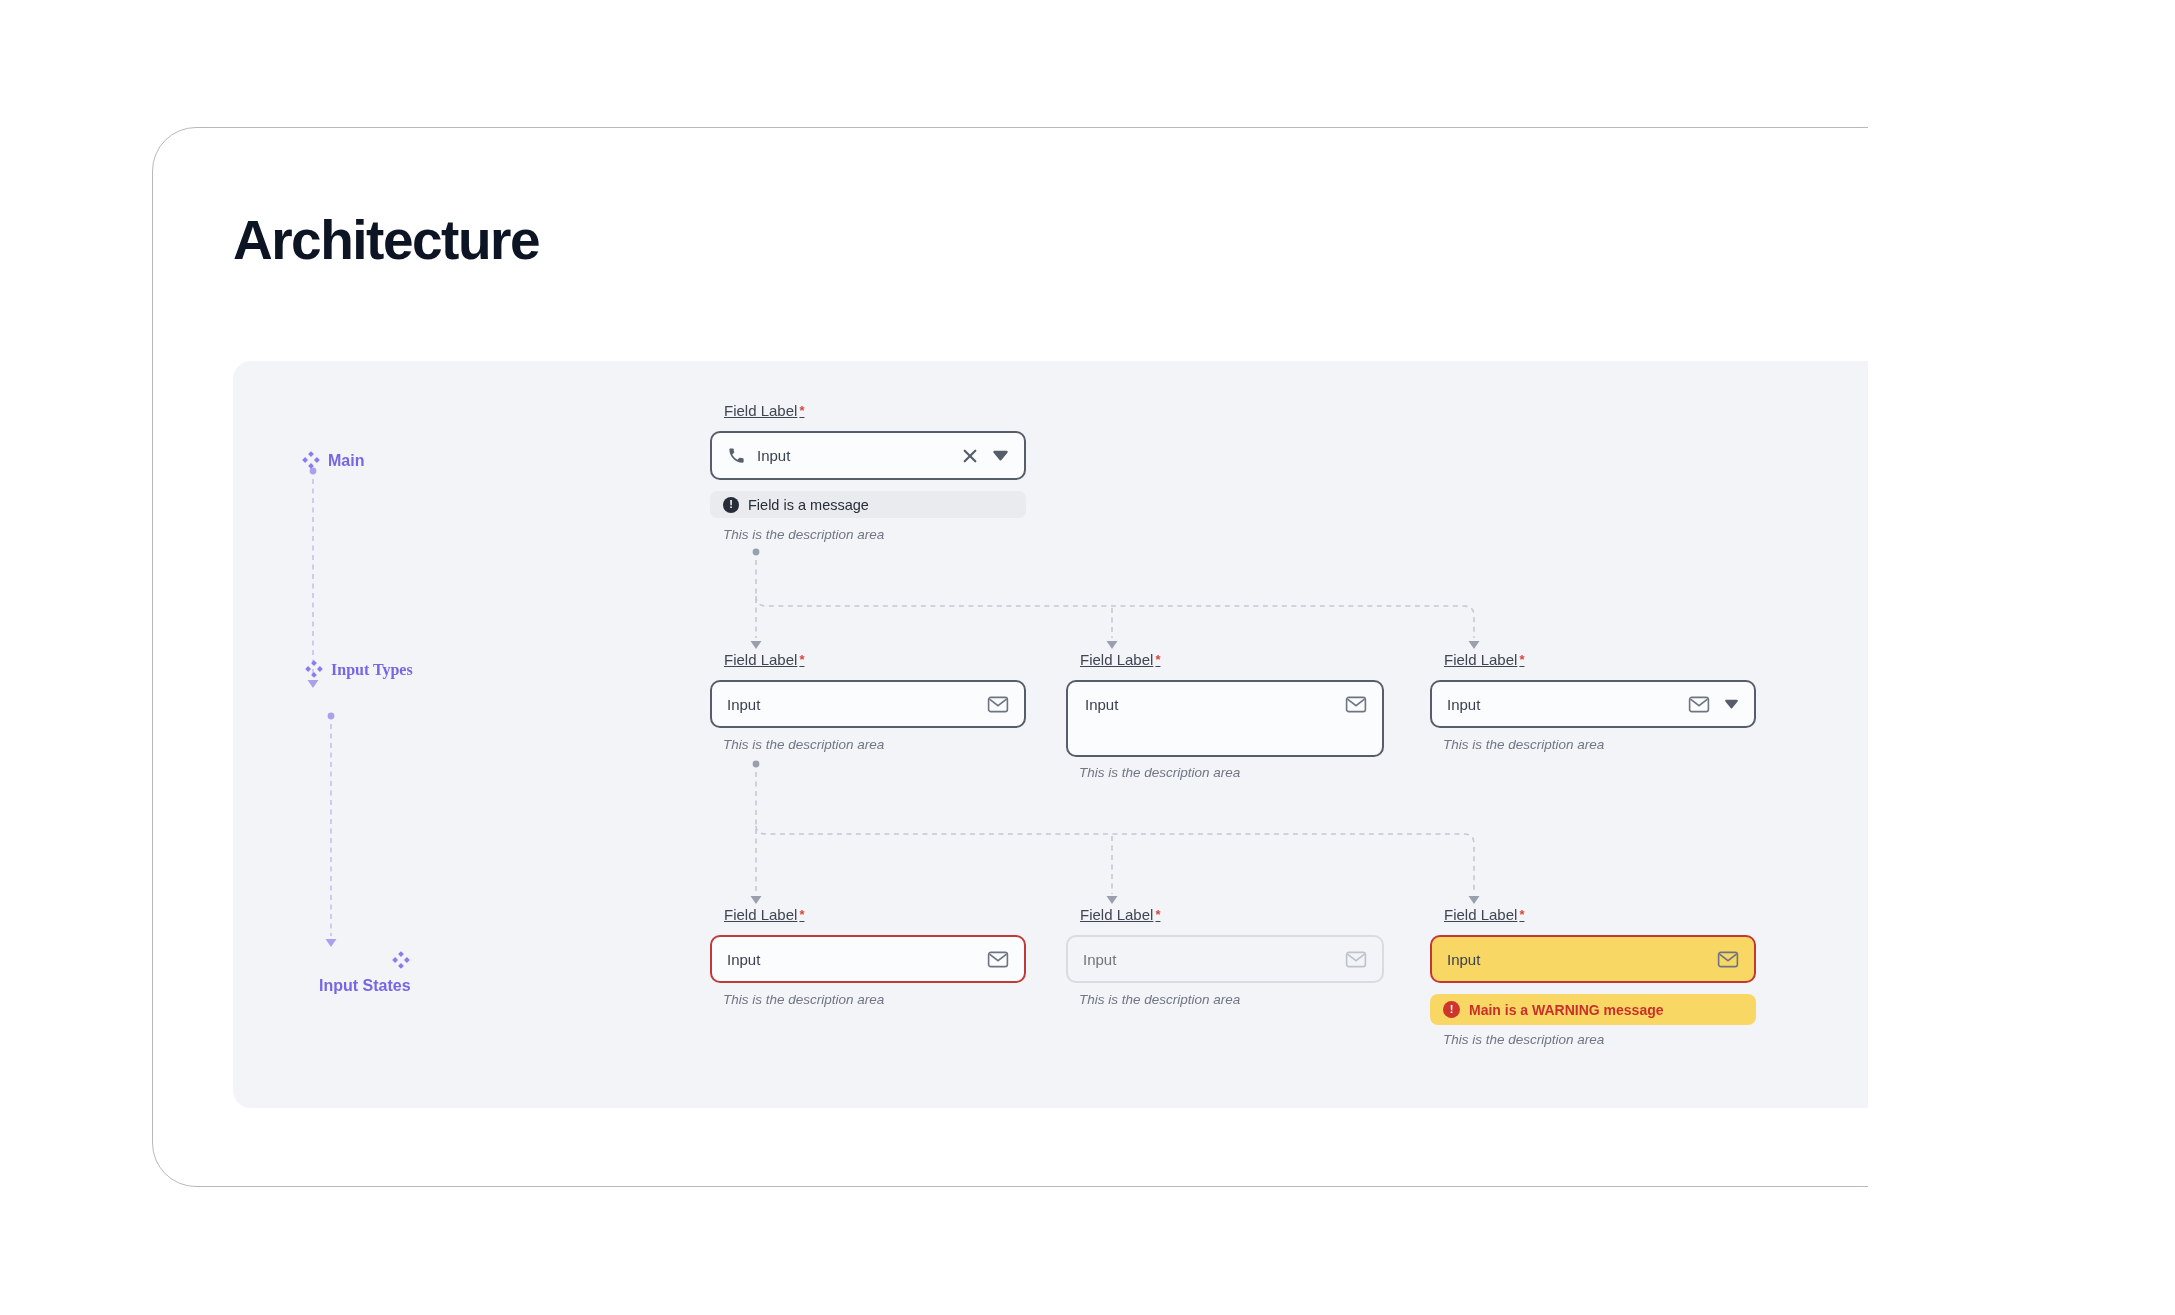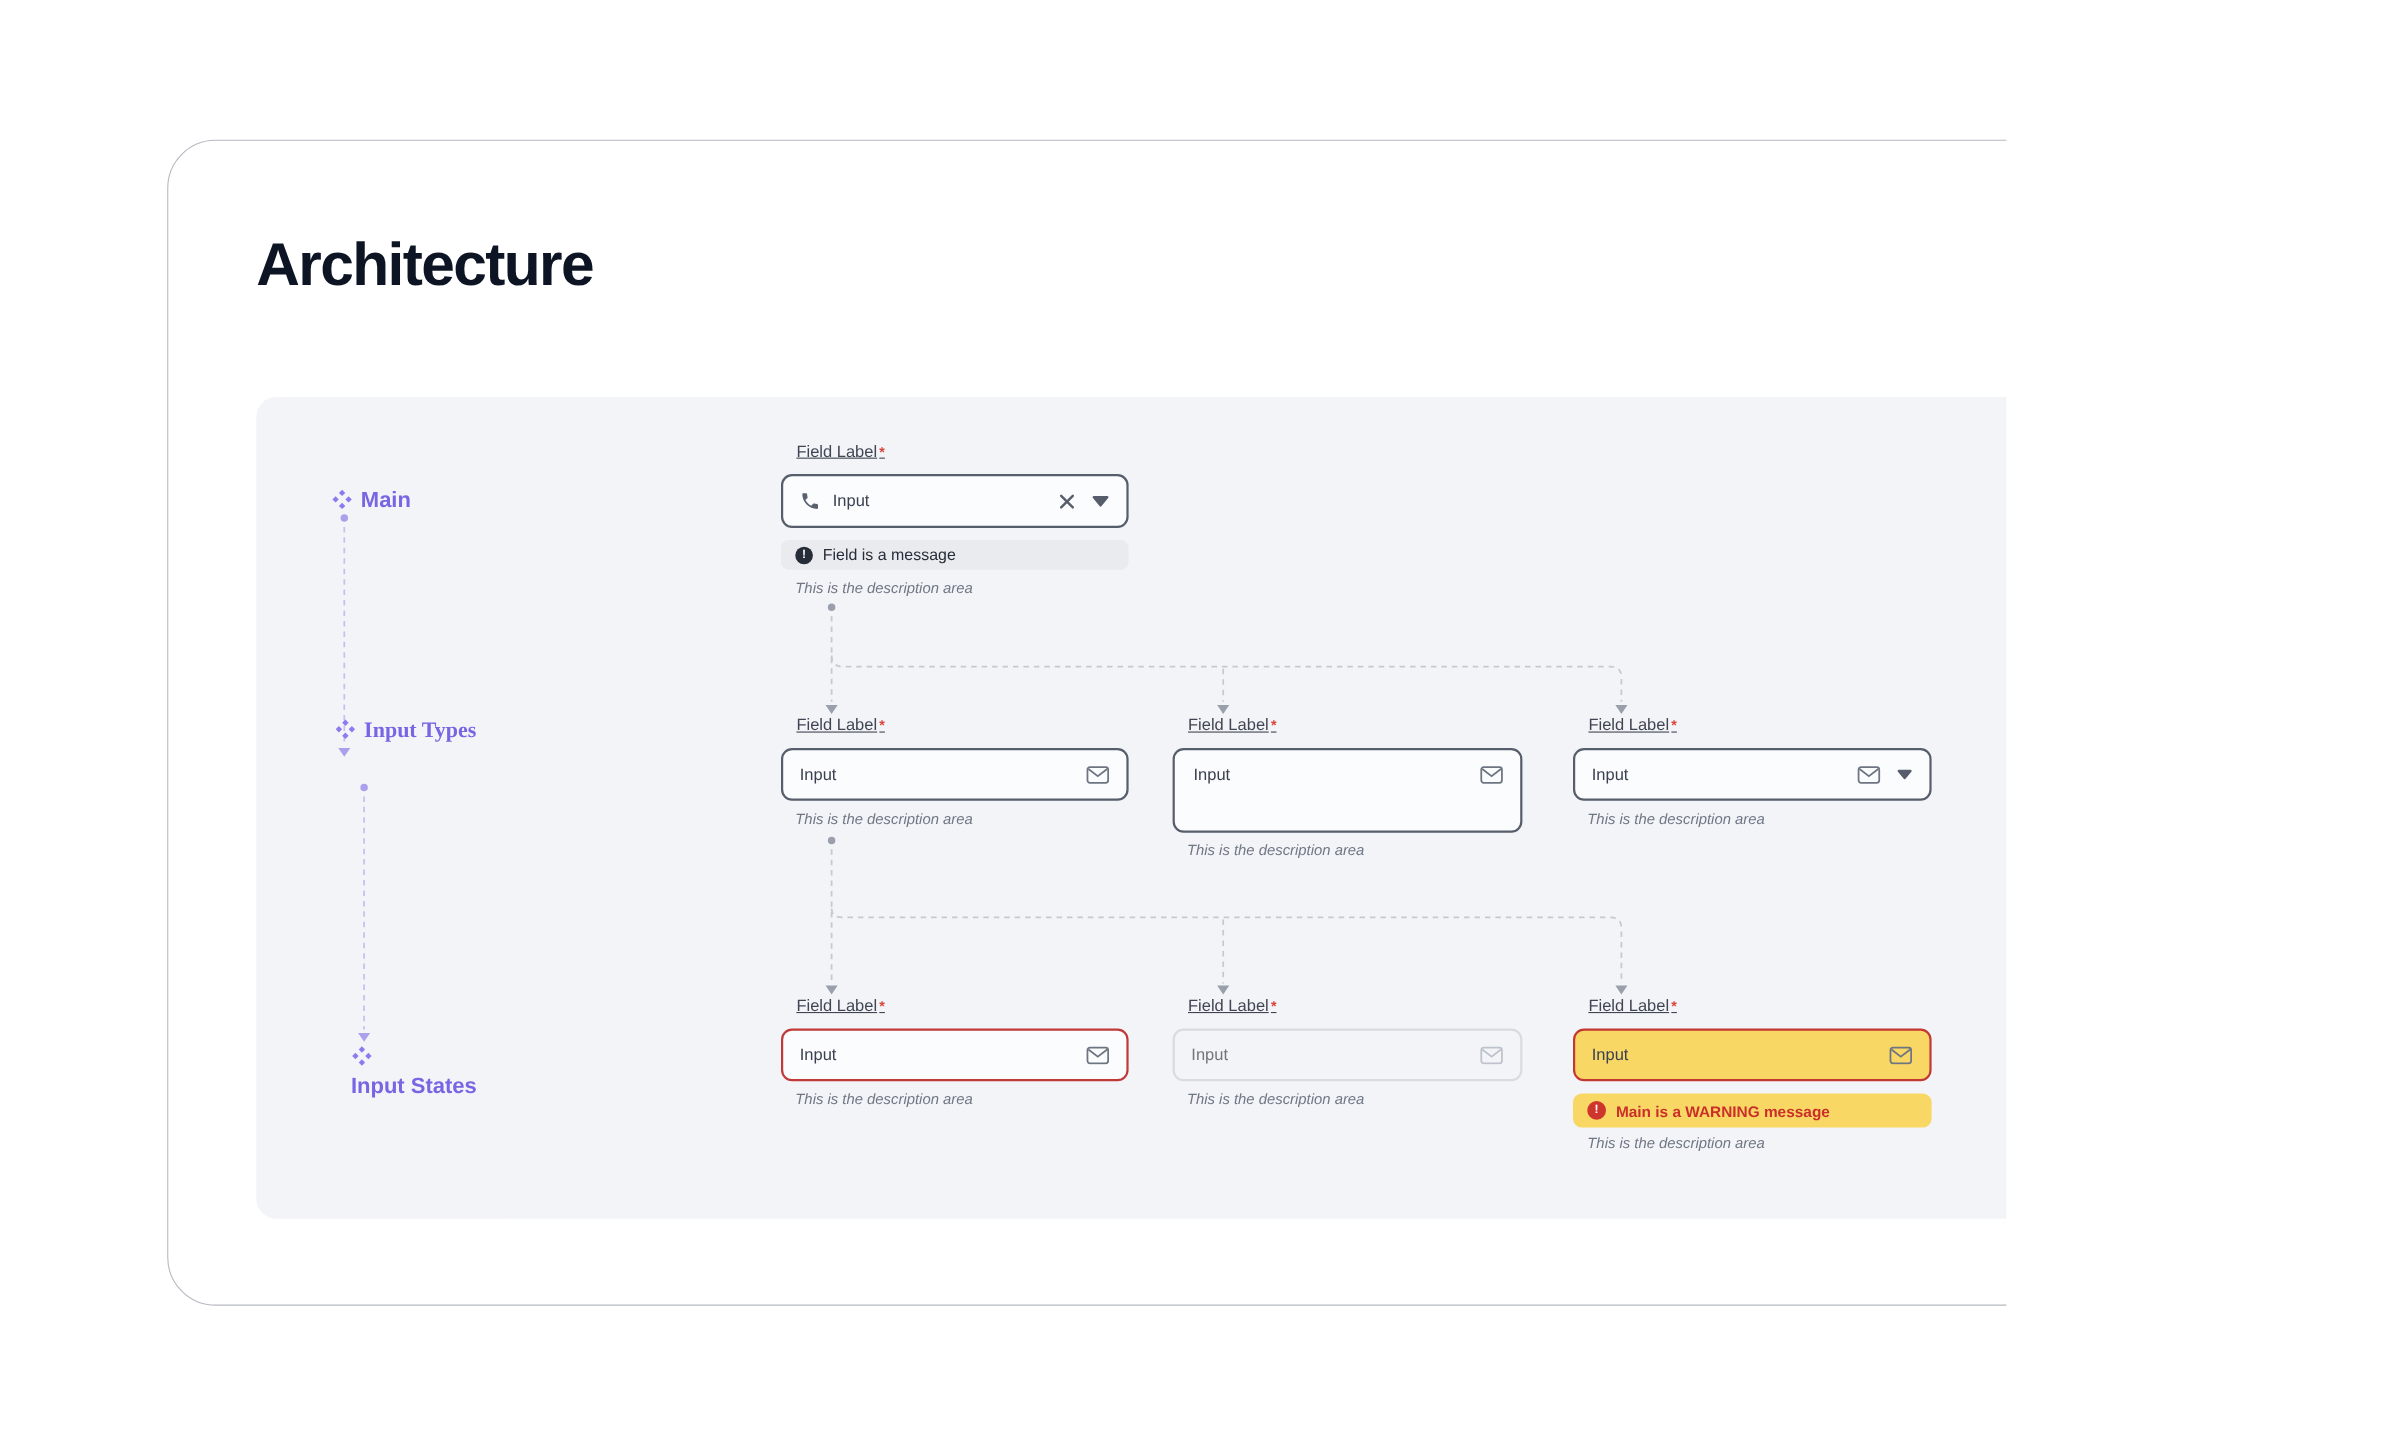--- a/index.html
+++ b/index.html
@@ -1,31 +1,31 @@
 <!DOCTYPE html>
 <html><head>
 <meta charset="utf-8">
 <style>
   html,body{margin:0;padding:0;background:#ffffff;}
   .canvas{position:relative;width:1824px;height:1315px;background:#ffffff;
-          font-family:"Liberation Sans",sans-serif;overflow:hidden;}
+          font-family:"Liberation Sans",sans-serif;overflow:hidden;padding-left:44px;}
 
   .card{position:absolute;left:152px;top:127px;width:1869px;height:1060px;
         background:#ffffff;border:1.5px solid #b7b9c2;border-radius:44px;box-sizing:border-box;}
 
   .title{position:absolute;left:233px;top:208px;font-size:55px;font-weight:bold;
          letter-spacing:-1.5px;color:#0d1423;z-index:2;}
 
   .panel{position:absolute;left:233px;top:361px;width:1710px;height:747px;
          background:#f3f4f8;border-radius:18px;z-index:0;}
 
   .connectors{position:absolute;left:0;top:0;width:2175px;height:1315px;z-index:1;pointer-events:none;}
 
-  .section{position:absolute;z-index:2;display:flex;align-items:flex-start;gap:7px;
-           color:#7766e3;font-size:20px;font-weight:bold;height:26px;}
+  .section{position:absolute;z-index:2;display:flex;align-items:flex-end;gap:7px;
+           color:#7766e3;font-size:16px;font-weight:bold;height:26px;}
   .section .spark{width:20px;height:20px;flex:0 0 auto;}
   .section .spark path{fill:#8a7bf0;}
 
   .field{position:absolute;z-index:2;box-sizing:border-box;}
   .flabel{font-size:15px;color:#3f4552;font-weight:500;height:18px;line-height:18px;padding-left:14px;text-decoration:underline;}
   .req{color:#d9453c;font-size:13px;vertical-align:top;margin-left:2px;font-weight:bold;}
 
   .ibox{margin-top:11px;height:49px;border:2px solid #565d6b;border-radius:10px;background:#fbfcfd;
         display:flex;align-items:center;padding:0 15px;gap:11px;box-sizing:border-box;}
   .ibox.h48{height:48px;}

